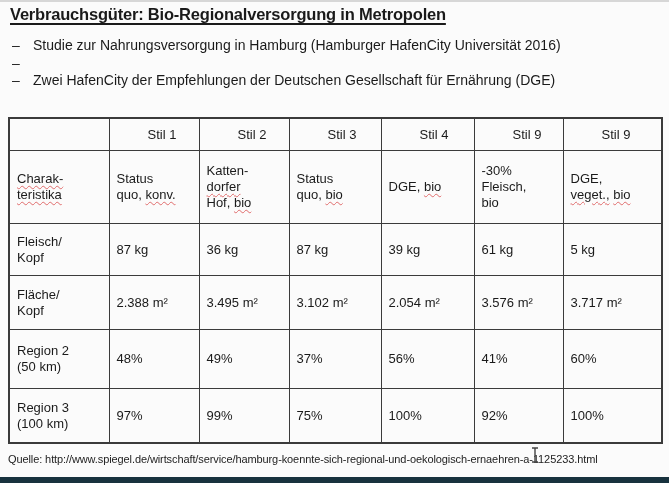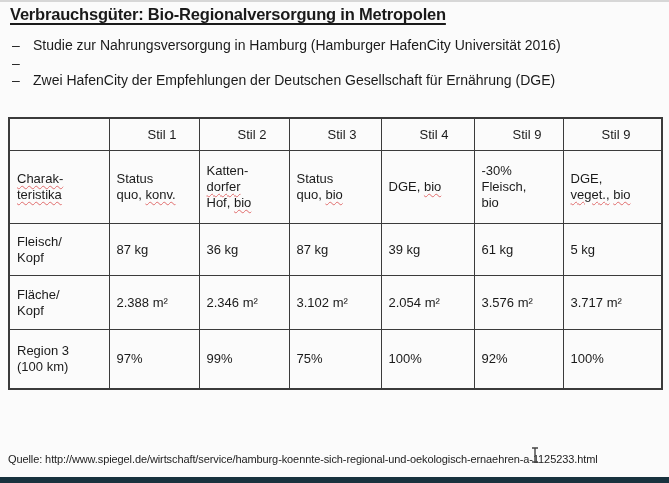--- a/index.html
+++ b/index.html
@@ -111,25 +111,34 @@
           <td>87 kg</td>
           <td>36 kg</td>
           <td>87 kg</td>
           <td>39 kg</td>
           <td>61 kg</td>
           <td>5 kg</td>
         </tr>
         <tr>
           <td>Fläche/<br>Kopf</td>
           <td>2.388 m²</td>
-          <td>2.346 m²</td>
+          <td>3.495 m²</td>
           <td>3.102 m²</td>
           <td>2.054 m²</td>
           <td>3.576 m²</td>
           <td>3.717 m²</td>
+        </tr>
+        <tr>
+          <td>Region 2<br>(50 km)</td>
+          <td>48%</td>
+          <td>49%</td>
+          <td>37%</td>
+          <td>56%</td>
+          <td>41%</td>
+          <td>60%</td>
         </tr>
         <tr>
           <td>Region 3<br>(100 km)</td>
           <td>97%</td>
           <td>99%</td>
           <td>75%</td>
           <td>100%</td>
           <td>92%</td>
           <td>100%</td>
         </tr>

